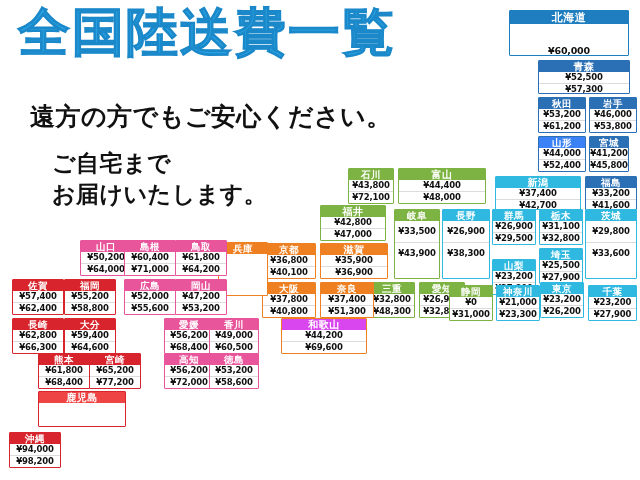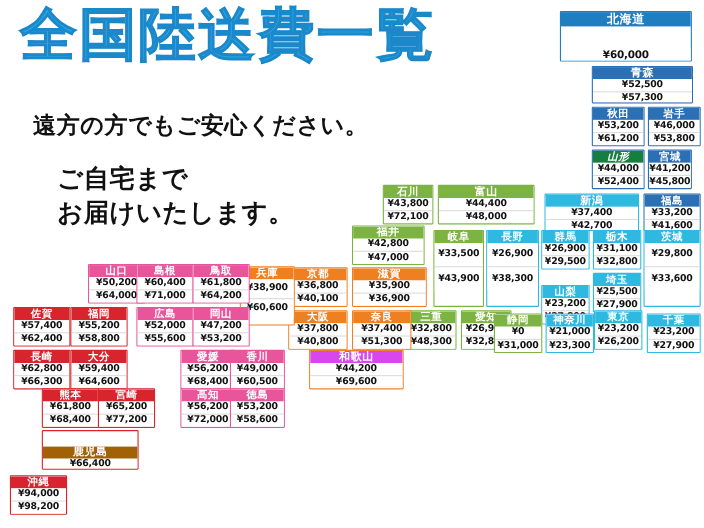--- a/index.html
+++ b/index.html
@@ -15,21 +15,21 @@
   .headline{
     position:absolute;left:18px;top:6px;
     font-size:52px;font-weight:bold;line-height:1;
     color:#29a3e3;
     letter-spacing:2px;
     -webkit-text-stroke:1px #1b88c9;
     white-space:nowrap;
   }
   .sub1{
     position:absolute;left:30px;top:100px;
-    font-size:21px;font-weight:bold;color:#111;
+    font-size:25px;font-weight:bold;color:#111;
     white-space:nowrap;letter-spacing:.5px;
   }
   .sub2{
     position:absolute;left:52px;top:148px;
     font-size:23px;font-weight:bold;color:#111;
     line-height:1.35;white-space:nowrap;letter-spacing:.5px;
   }
 
   
   .notes{
@@ -114,21 +114,21 @@
         </span>
       </div>
       <div class="pbox" style="left: 589px; top: 97px; width: 48px; height: 36px; border-color: rgb(43, 111, 181);">
         <span class="hd" style="background: rgb(43, 111, 181);">岩手</span>
         <span class="vals">
           <span class="v">¥46,000</span>
           <span class="v sep">¥53,800</span>
         </span>
       </div>
       <div class="pbox" style="left: 538px; top: 136px; width: 48px; height: 36px; border-color: rgb(43, 111, 181);">
-        <span class="hd" style="background: #15803d; font-style: italic;">山形</span>
+        <span class="hd" style="background: #3b82f6;">山形</span>
         <span class="vals">
           <span class="v">¥44,000</span>
           <span class="v sep">¥52,400</span>
         </span>
       </div>
       <div class="pbox" style="left: 589px; top: 136px; width: 40px; height: 36px; border-color: rgb(43, 111, 181);">
         <span class="hd" style="background: rgb(43, 111, 181);">宮城</span>
         <span class="vals">
           <span class="v">¥41,200</span>
           <span class="v sep">¥45,800</span>
@@ -290,24 +290,20 @@
       </div>
       <div class="pbox w" style="left: 281px; top: 318px; width: 86px; height: 36px; border-color: rgb(239, 128, 34);">
         <span class="hd" style="background: #d946ef;">和歌山</span>
         <span class="vals">
           <span class="v">¥44,200</span>
           <span class="v sep">¥69,600</span>
         </span>
       </div>
       <div class="pbox tall" style="left: 218px; top: 242px; width: 50px; height: 54px; border-color: rgb(239, 128, 34);">
         <span class="hd" style="background: rgb(239, 128, 34);">兵庫</span>
-        <span class="vals">
-          <span class="v">¥38,900</span>
-          <span class="v sep">¥60,600</span>
-        </span>
       </div>
       <div class="pbox" style="left: 80px; top: 240px; width: 52px; height: 36px; border-color: rgb(232, 85, 154);">
         <span class="hd" style="background: rgb(232, 85, 154);">山口</span>
         <span class="vals">
           <span class="v">¥50,200</span>
           <span class="v sep">¥64,000</span>
         </span>
       </div>
       <div class="pbox" style="left: 124px; top: 240px; width: 52px; height: 36px; border-color: rgb(232, 85, 154);">
         <span class="hd" style="background: rgb(232, 85, 154);">島根</span>
@@ -401,25 +397,21 @@
         </span>
       </div>
       <div class="pbox" style="left: 89px; top: 353px; width: 52px; height: 36px; border-color: rgb(216, 36, 44);">
         <span class="hd" style="background: rgb(216, 36, 44);">宮崎</span>
         <span class="vals">
           <span class="v">¥65,200</span>
           <span class="v sep">¥77,200</span>
         </span>
       </div>
       <div class="pbox w" style="left: 38px; top: 391px; width: 88px; height: 36px; border-color: rgb(216, 36, 44);">
-        <span class="hd" style="background: #a16207; margin-top: 14px;">鹿児島</span>
-        <span class="vals">
-          <span class="v">¥66,400</span>
-          <span class="v sep">¥71,800</span>
-        </span>
+        <span class="hd" style="background: #ef4444;">鹿児島</span>
       </div>
       <div class="pbox" style="left: 9px; top: 432px; width: 52px; height: 36px; border-color: rgb(216, 36, 44);">
         <span class="hd" style="background: rgb(216, 36, 44);">沖縄</span>
         <span class="vals">
           <span class="v">¥94,000</span>
           <span class="v sep">¥98,200</span>
         </span>
       </div>
     </div>
 

